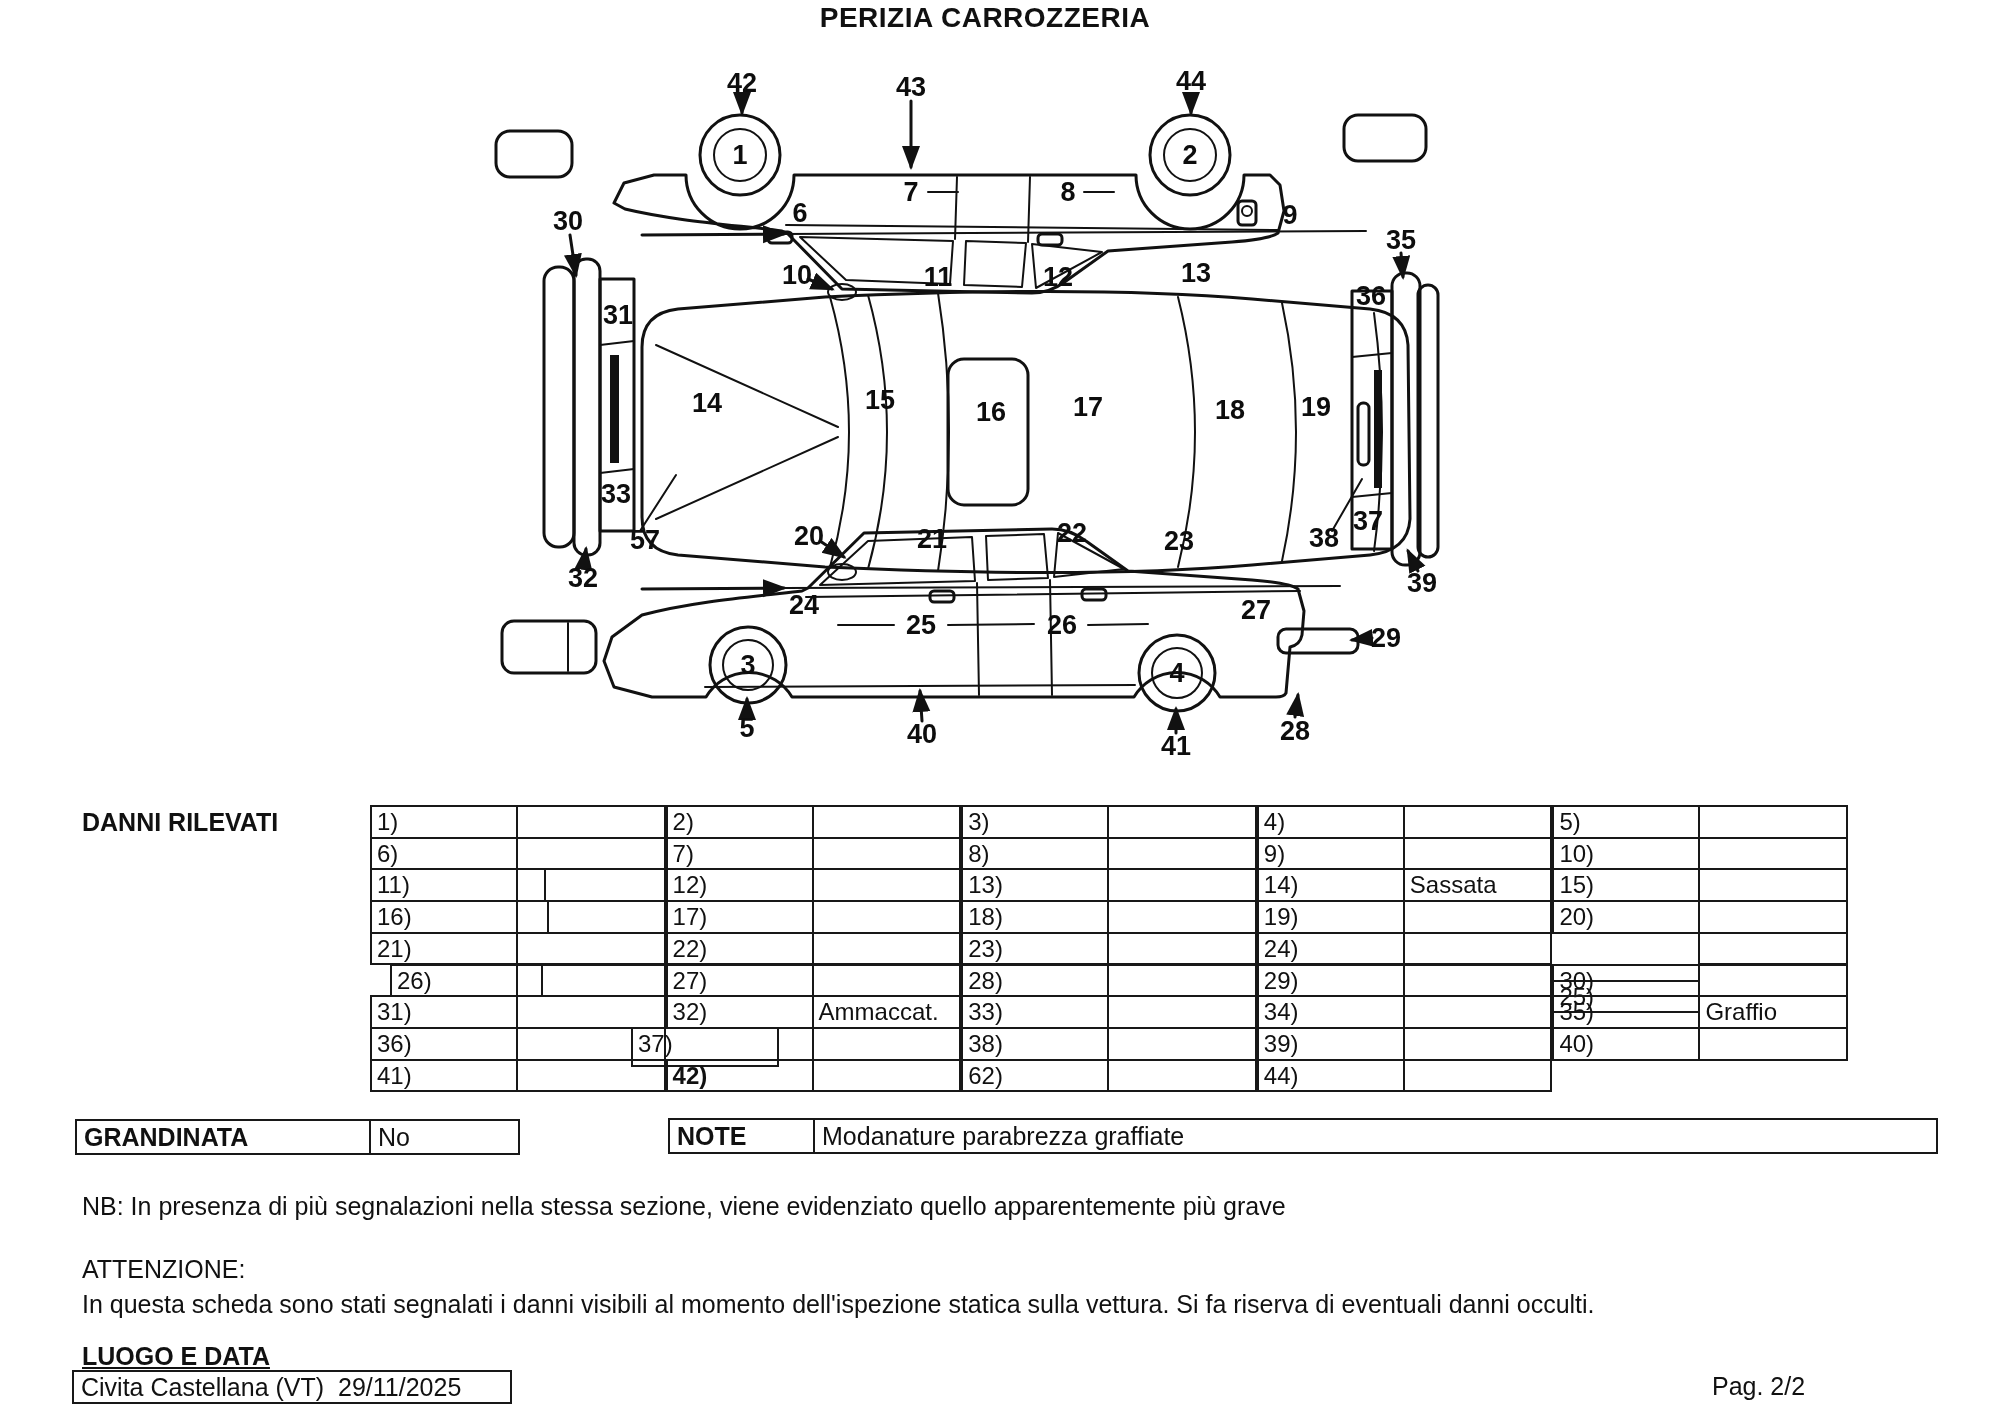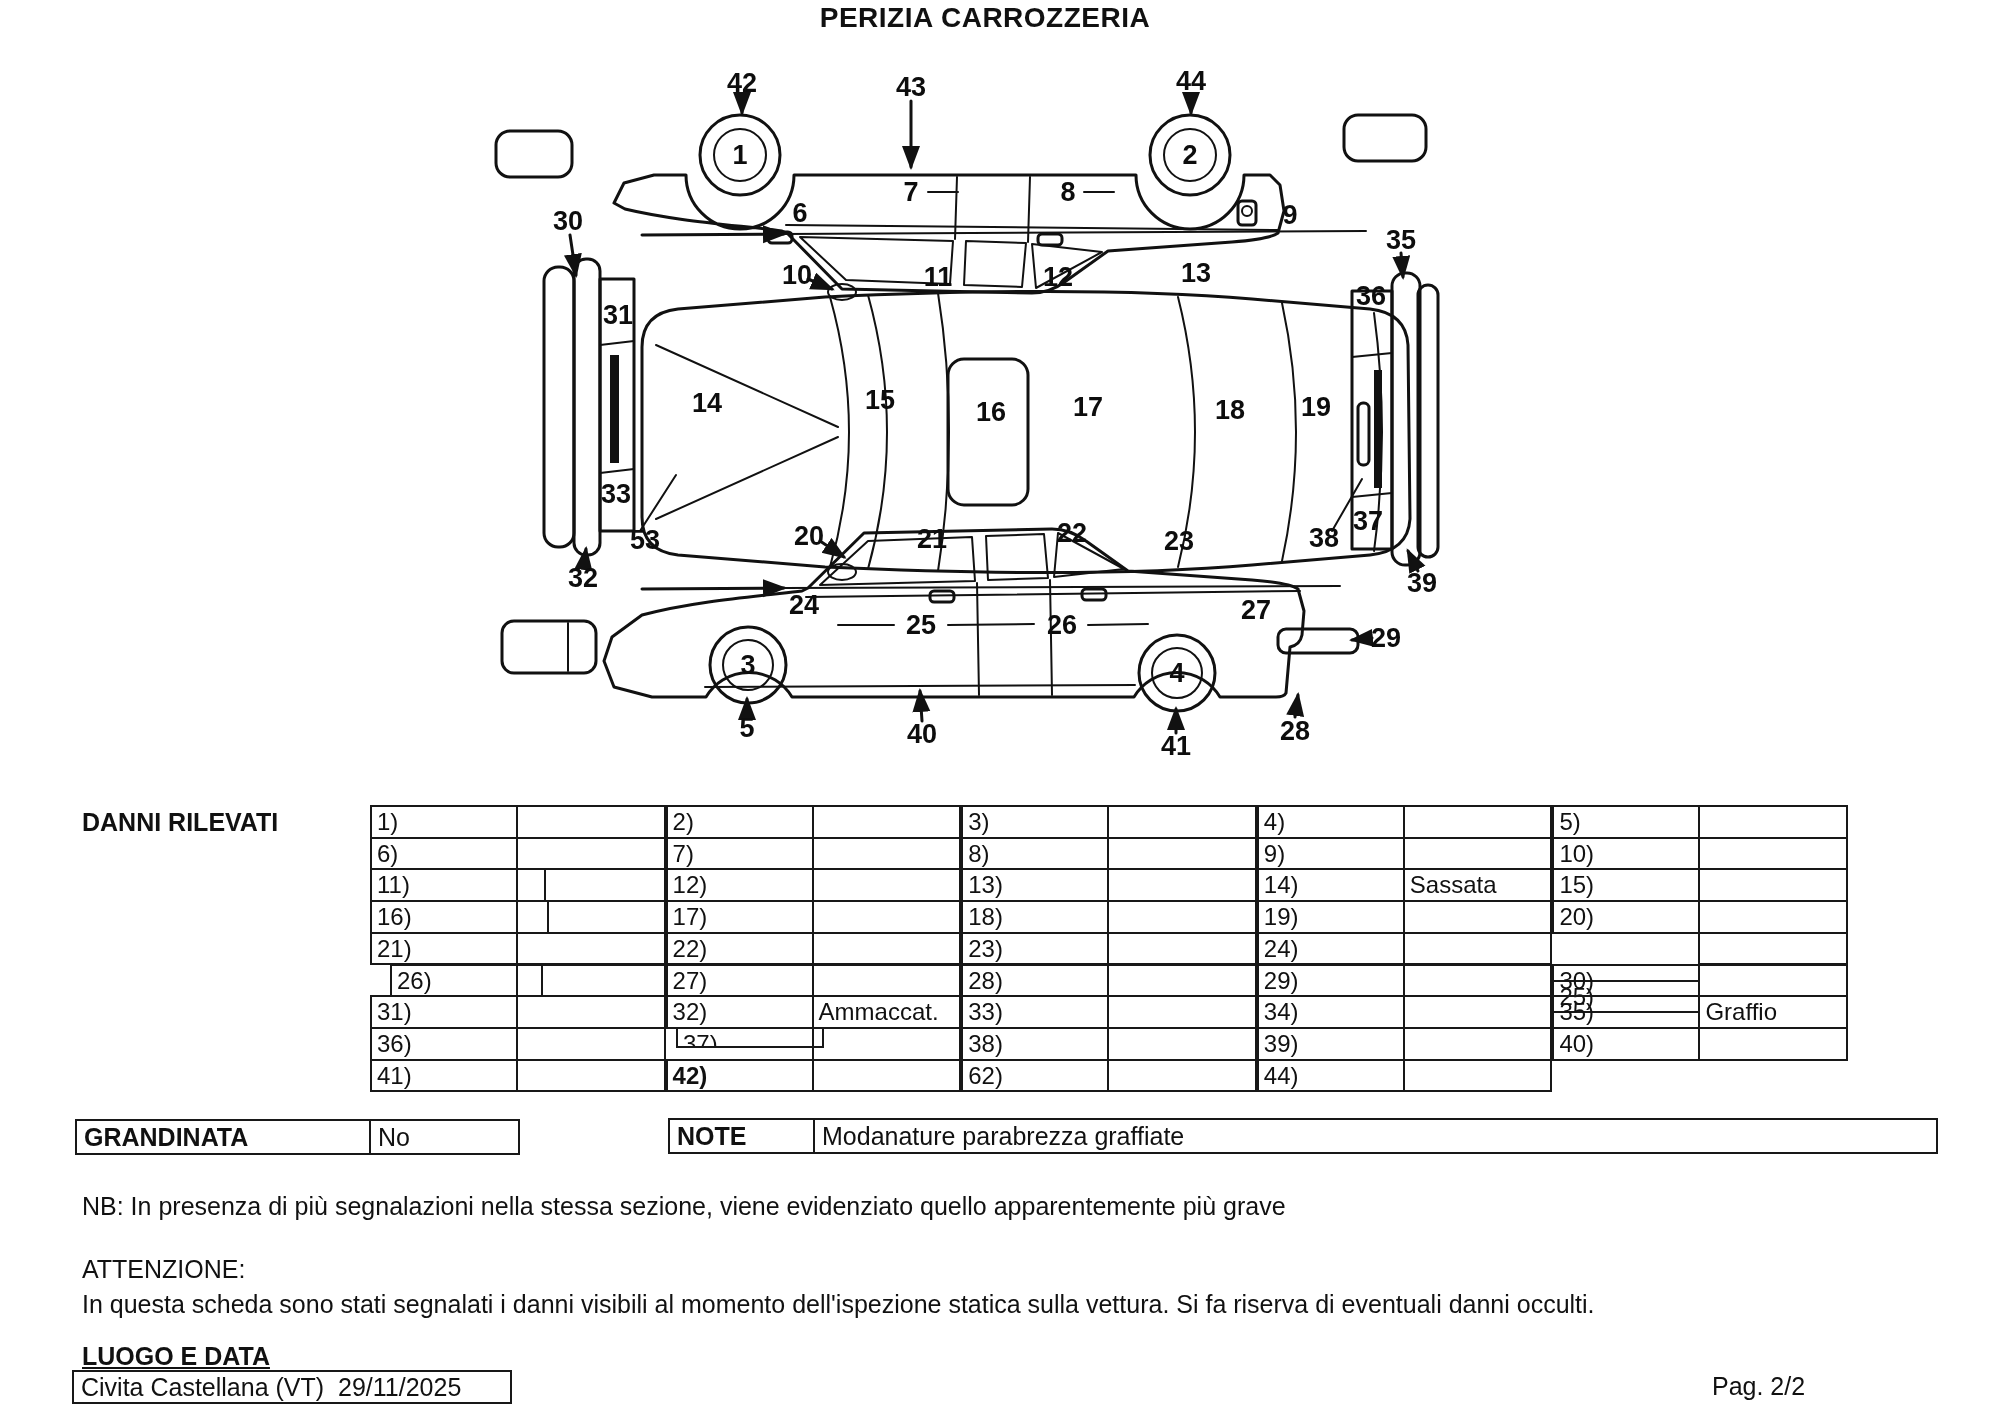--- a/index.html
+++ b/index.html
@@ -172,21 +172,21 @@
       <div class="dlbl" style="left: 314px; top: 560px;">24</div>
       <div class="dlbl" style="left: 431px; top: 580px;">25</div>
       <div class="dlbl" style="left: 572px; top: 580px;">26</div>
       <div class="dlbl" style="left: 766px; top: 565px;">27</div>
       <div class="dlbl" style="left: 805px; top: 686px;">28</div>
       <div class="dlbl" style="left: 896px; top: 593px;">29</div>
       <div class="dlbl" style="left: 78px; top: 176px;">30</div>
       <div class="dlbl" style="left: 128px; top: 270px;">31</div>
       <div class="dlbl" style="left: 93px; top: 533px;">32</div>
       <div class="dlbl" style="left: 126px; top: 449px;">33</div>
-      <div class="dlbl" style="left: 155px; top: 495px;">53</div>
+      <div class="dlbl" style="left: 155px; top: 495px;">57</div>
       <div class="dlbl" style="left: 911px; top: 195px;">35</div>
       <div class="dlbl" style="left: 881px; top: 251px;">36</div>
       <div class="dlbl" style="left: 878px; top: 476px;">37</div>
       <div class="dlbl" style="left: 834px; top: 493px;">38</div>
       <div class="dlbl" style="left: 932px; top: 538px;">39</div>
       <div class="dlbl" style="left: 432px; top: 689px;">40</div>
       <div class="dlbl" style="left: 686px; top: 701px;">41</div>
       <div class="dlbl" style="left: 252px; top: 38px;">42</div>
       <div class="dlbl" style="left: 421px; top: 42px;">43</div>
       <div class="dlbl" style="left: 701px; top: 36px;">44</div>
@@ -260,21 +260,21 @@
     <div class="tcell" style="left: 665.6px; top: 995.2px; width: 148px; height: 33.7px;">32)</div>
     <div class="tcell" style="left: 811.6px; top: 995.2px; width: 149.6px; height: 33.7px;">Ammaccat.</div>
     <div class="tcell" style="left: 961.2px; top: 995.2px; width: 148px; height: 33.7px;">33)</div>
     <div class="tcell" style="left: 1107.2px; top: 995.2px; width: 149.6px; height: 33.7px;"></div>
     <div class="tcell" style="left: 1256.8px; top: 995.2px; width: 148px; height: 33.7px;">34)</div>
     <div class="tcell" style="left: 1402.8px; top: 995.2px; width: 149.6px; height: 33.7px;"></div>
     <div class="tcell" style="left: 1552.4px; top: 995.2px; width: 148px; height: 33.7px;">35)</div>
     <div class="tcell" style="left: 1698.4px; top: 995.2px; width: 149.6px; height: 33.7px;">Graffio</div>
     <div class="tcell" style="left: 370px; top: 1026.9px; width: 148px; height: 33.7px;">36)</div>
     <div class="tcell" style="left: 516px; top: 1026.9px; width: 149.6px; height: 33.7px;"></div>
-    <div class="tcell" style="left: 676px; top: 1026.9px; width: 148px; height: 21px;">37)</div>
+    <div class="tcell" style="left: 631px; top: 1026.9px; width: 148px; height: 40px;">37)</div>
     <div class="tcell" style="left: 811.6px; top: 1026.9px; width: 149.6px; height: 33.7px;"></div>
     <div class="tcell" style="left: 961.2px; top: 1026.9px; width: 148px; height: 33.7px;">38)</div>
     <div class="tcell" style="left: 1107.2px; top: 1026.9px; width: 149.6px; height: 33.7px;"></div>
     <div class="tcell" style="left: 1256.8px; top: 1026.9px; width: 148px; height: 33.7px;">39)</div>
     <div class="tcell" style="left: 1402.8px; top: 1026.9px; width: 149.6px; height: 33.7px;"></div>
     <div class="tcell" style="left: 1552.4px; top: 1026.9px; width: 148px; height: 33.7px;">40)</div>
     <div class="tcell" style="left: 1698.4px; top: 1026.9px; width: 149.6px; height: 33.7px;"></div>
     <div class="tcell" style="left: 370px; top: 1058.6px; width: 148px; height: 33.7px;">41)</div>
     <div class="tcell" style="left: 516px; top: 1058.6px; width: 149.6px; height: 33.7px;"></div>
     <div class="tcell" style="left: 665.6px; top: 1058.6px; width: 148px; height: 33.7px; font-weight: bold;">42)</div>

